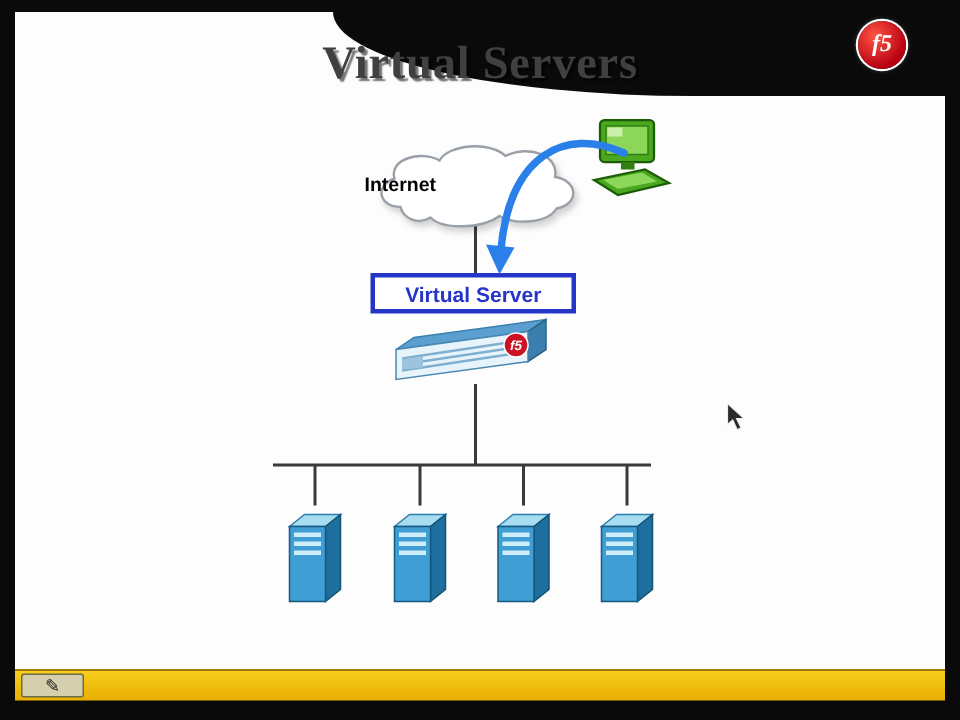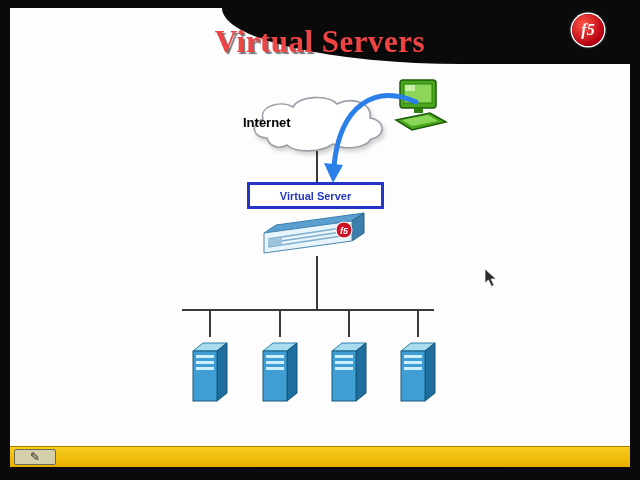--- a/index.html
+++ b/index.html
@@ -8,21 +8,21 @@
 
   .slide { position:absolute; left:10px; top:8px; width:620px; height:438px;
            background:#fdfdfd; overflow:hidden; }
 
   
   .swoosh { position:absolute; left:212px; top:0; width:408px; height:56px;
             background:#0a0a0a; border-bottom-left-radius:240px 56px; z-index:1; }
 
   .slide-title { position:absolute; left:0; top:16px; width:100%; text-align:center;
                  font-family:"Liberation Serif", serif; font-weight:bold; font-size:31px;
-                 color:#ef4444; letter-spacing:0.5px; z-index:2;
+                 color:#404040; letter-spacing:0.5px; z-index:2;
                  text-shadow:2px 2px 1px rgba(0,0,0,0.55); }
 
   .f5-logo { position:absolute; left:562px; top:6px; width:32px; height:32px;
              border-radius:50%; z-index:3;
              background:radial-gradient(circle at 35% 32%, #f54, #b70011 70%);
              box-shadow:0 0 0 1.5px #fff, 0 0 4px rgba(255,255,255,.4);
              display:flex; align-items:center; justify-content:center;
              color:#fff; font-family:"Liberation Serif", serif; font-style:italic;
              font-weight:bold; font-size:16px; }
 
@@ -34,21 +34,21 @@
   .workstation { position:absolute; left:382px; top:70px; width:58px; height:58px; z-index:2; }
 
   .curved-arrow { position:absolute; left:300px; top:70px; width:140px; height:120px; z-index:4; }
 
   .vline { position:absolute; width:2px; background:#3a3a3a; z-index:1; }
   .hline { position:absolute; height:2px; background:#3a3a3a; z-index:1; }
 
   .vs-box { position:absolute; left:237px; top:174px; width:137px; height:27px;
             background:#fff; border:3px solid #2435c8; z-index:3;
             display:flex; align-items:center; justify-content:center;
-            font-weight:bold; font-size:11px; color:#2435c8; }
+            font-weight:bold; font-size:14px; color:#2435c8; }
 
   .appliance { position:absolute; left:246px; top:203px; width:120px; height:50px; z-index:2; }
 
   .tower { position:absolute; width:46px; height:72px; top:327px; z-index:2; }
   .tower-1 { left:178px; } .tower-2 { left:248px; } .tower-3 { left:317px; } .tower-4 { left:386px; }
 
   .cursor { position:absolute; left:484px; top:268px; width:14px; height:20px; z-index:9; }
 
   .bottom-bar { position:absolute; left:10px; top:446px; width:620px; height:21px;
                 background:linear-gradient(180deg,#f8ce1e,#e8ae00);

